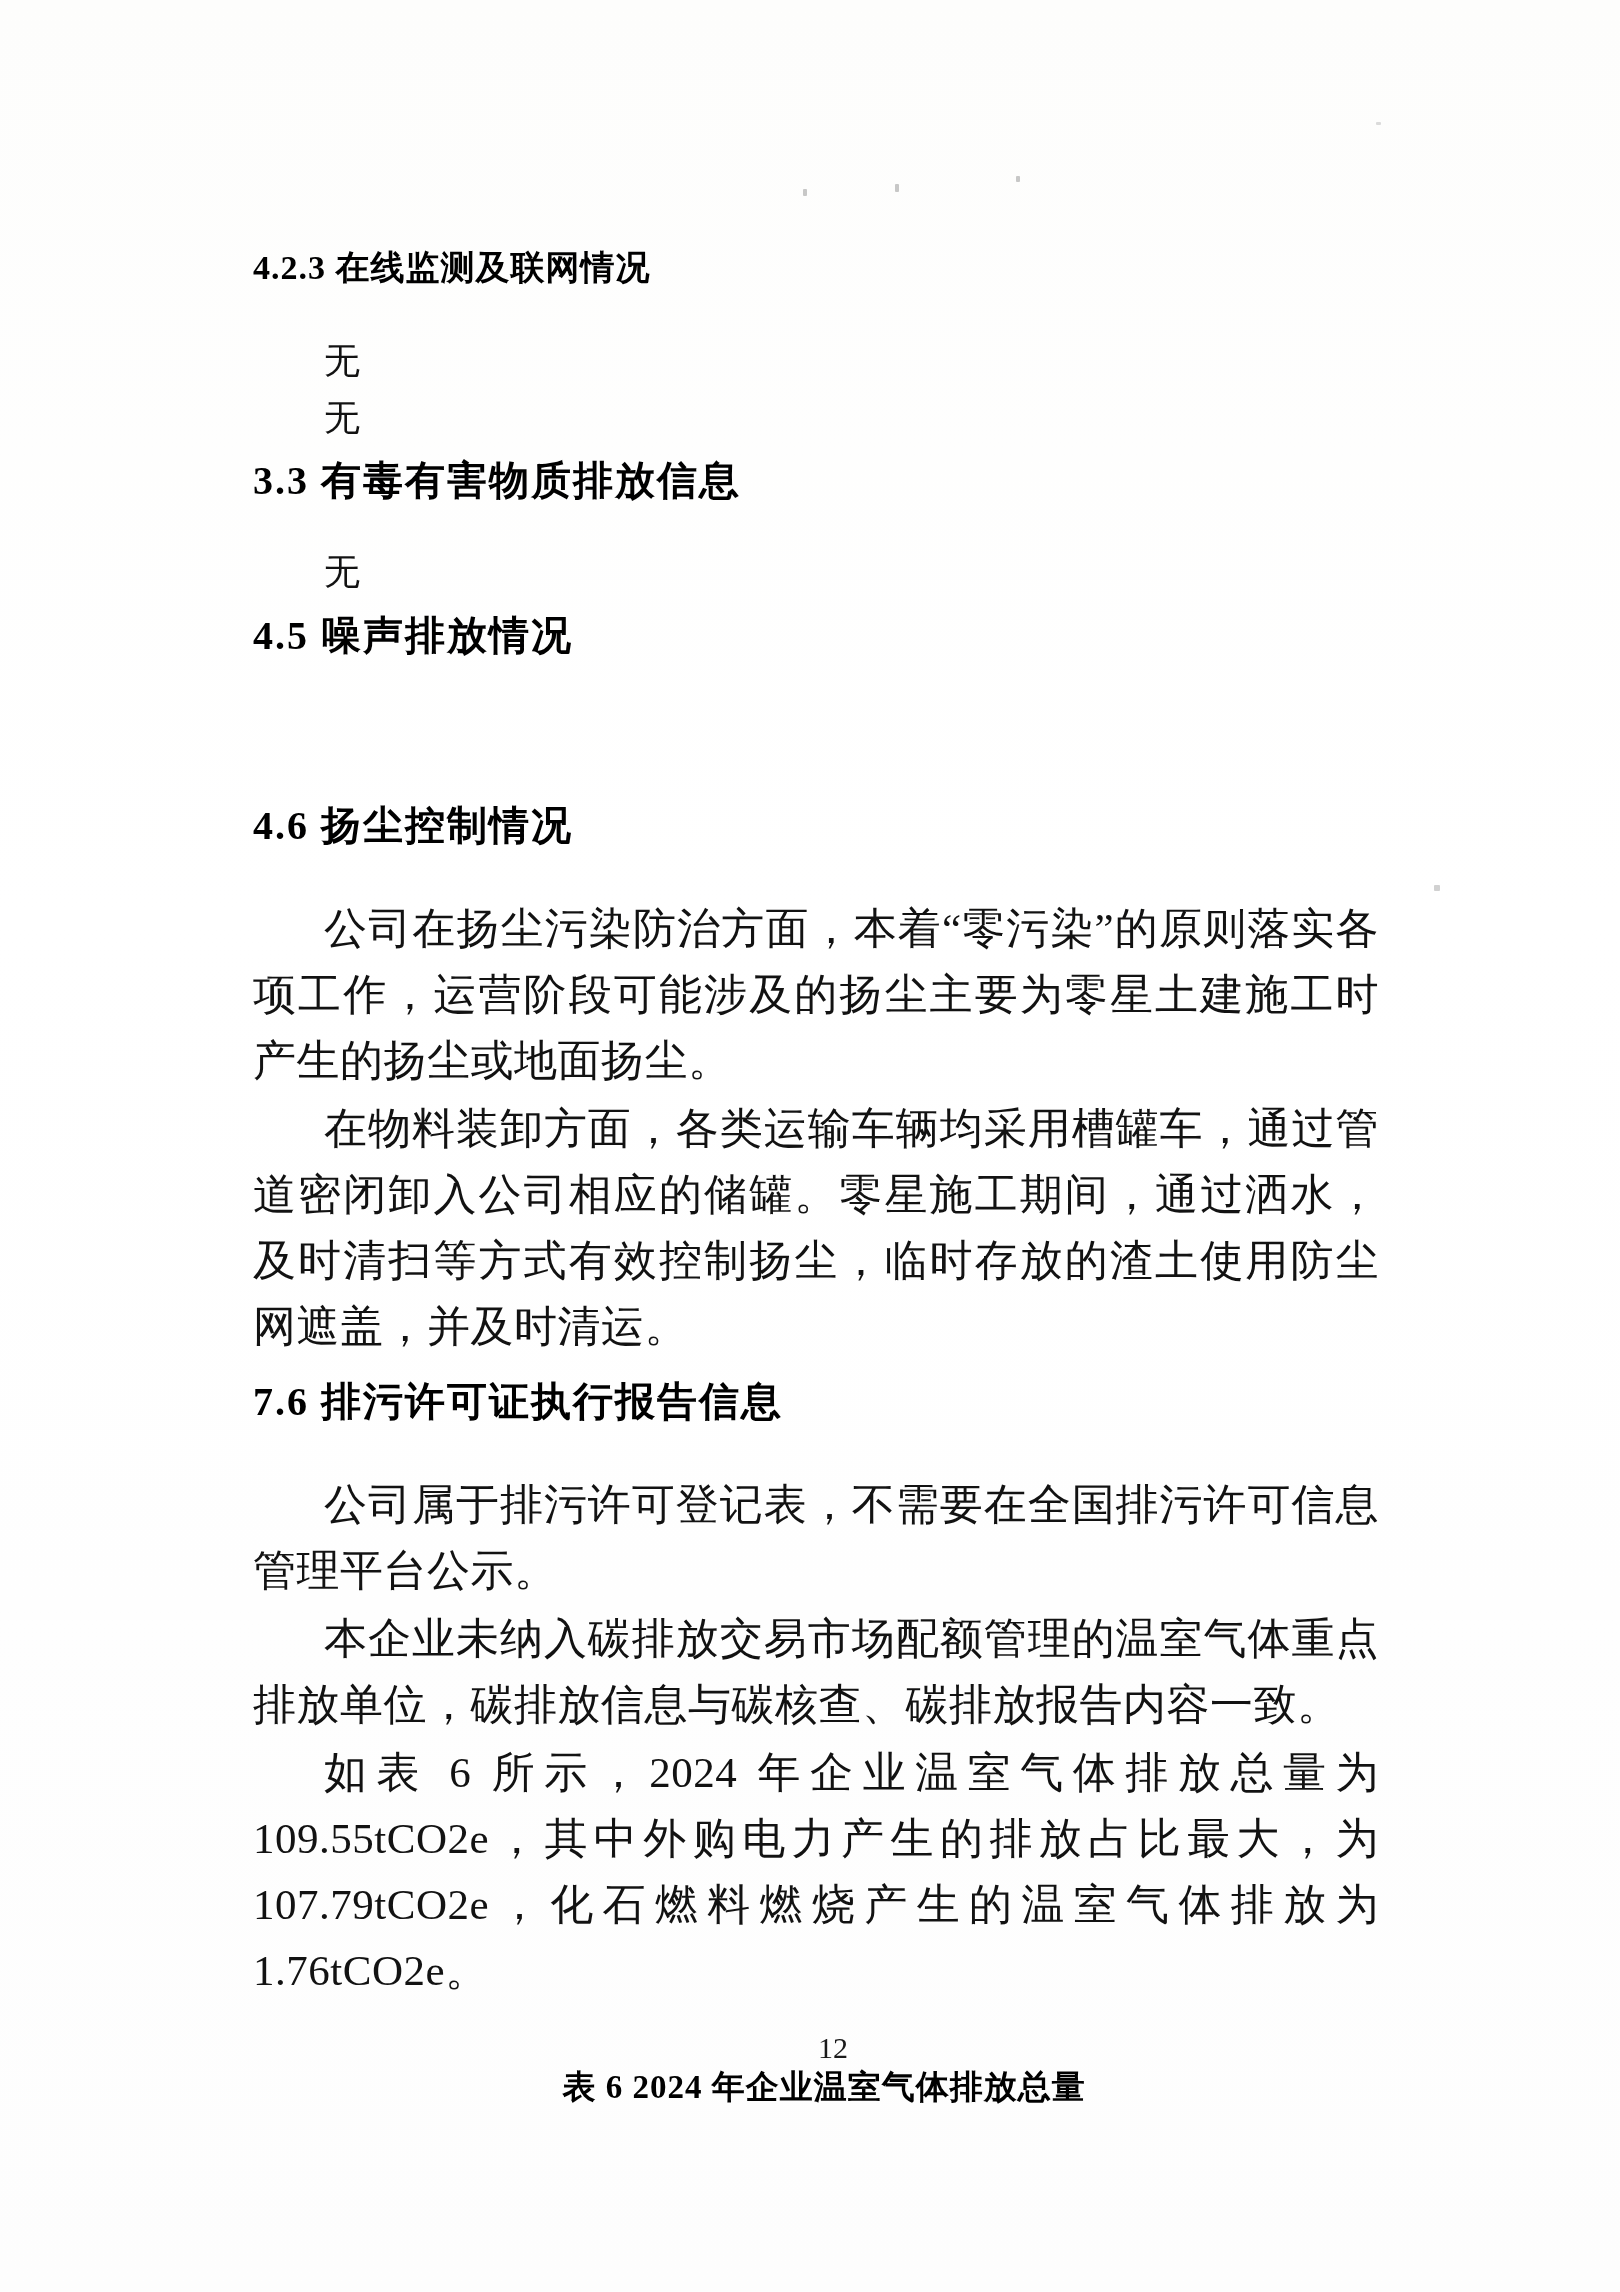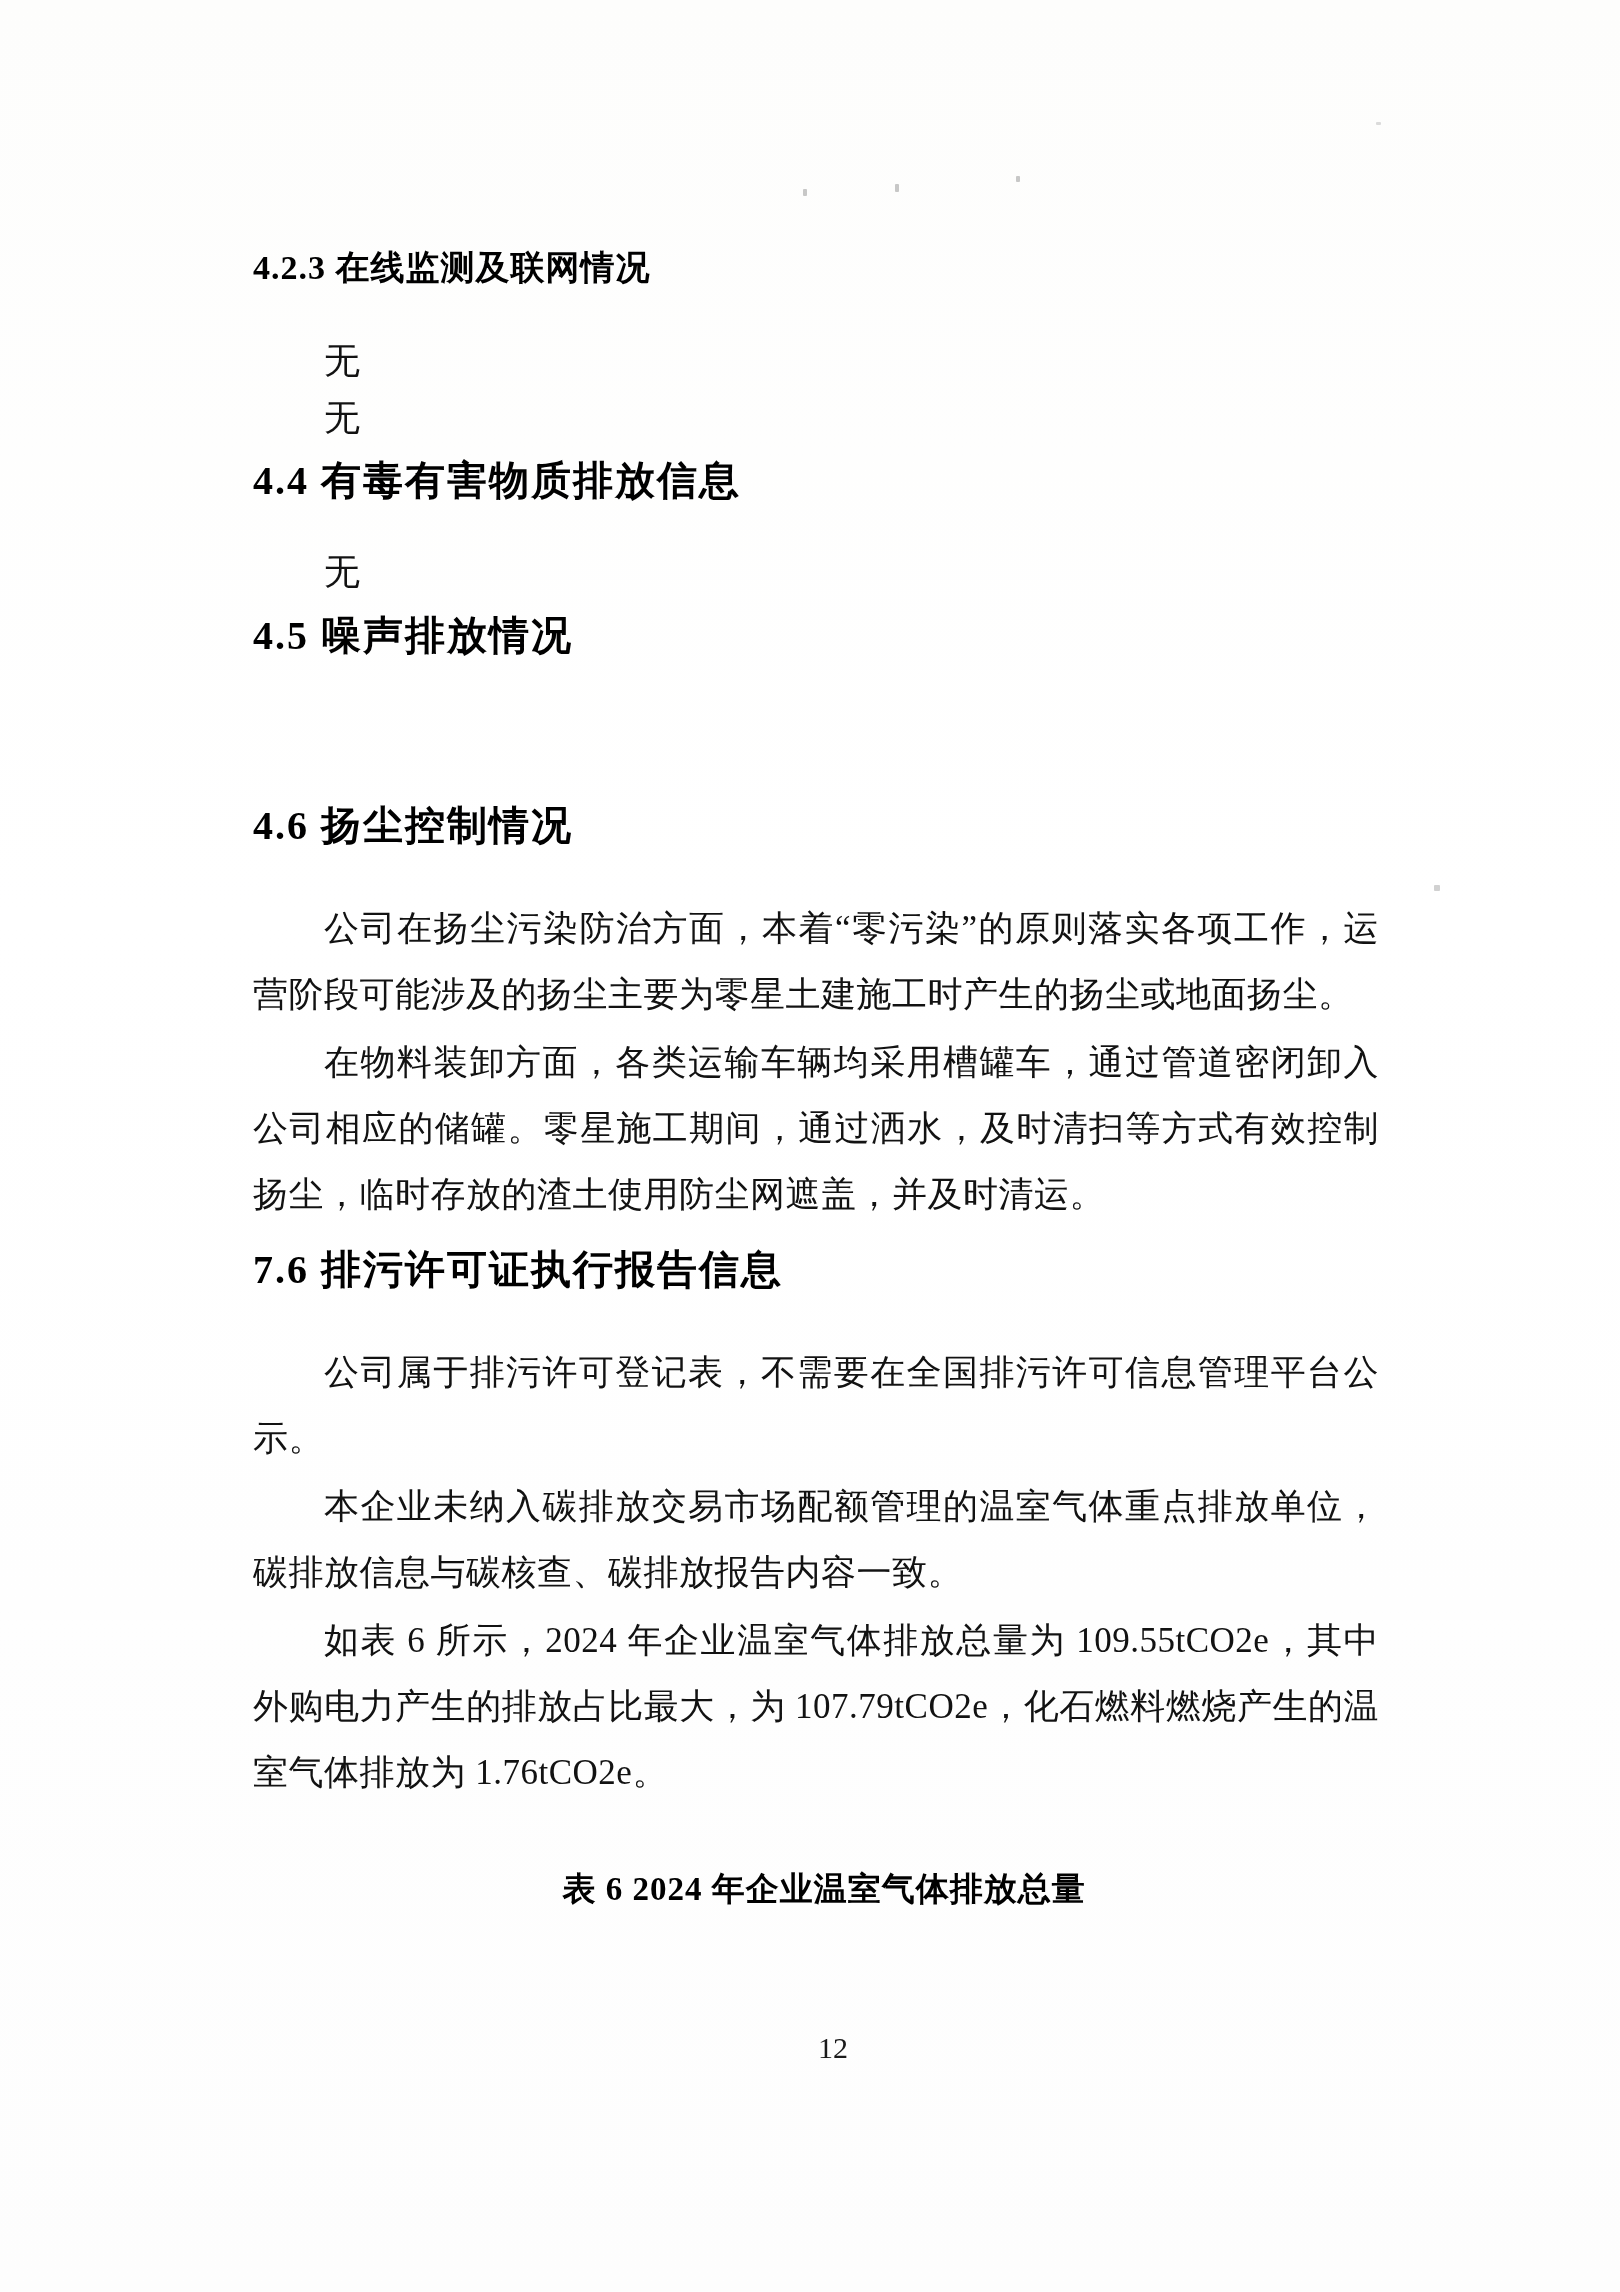--- a/index.html
+++ b/index.html
@@ -40,21 +40,21 @@
     letter-spacing: 2px;
   }
   .heading.level-1 {
     font-size: 46px;
     margin: 57px 0 45px 0;
     padding-left: 23.5px;
     letter-spacing: 2.9px;
   }
 
   p.body-para {
-    font-size: 35px;
+    font-size: 43px;
     line-height: 66px;
     margin: 0 16px 2px 0;
     text-align: justify;
     text-indent: 71px;
     letter-spacing: 0.5px;
     color: #121212;
   }
   p.none-val {
     font-size: 36px;
     line-height: 43px;
@@ -110,21 +110,21 @@
   <div class="content">
     <div>
         <section>
           <div class="heading level-3">4.2.3 在线监测及联网情况</div>
           <p class="body-para none-val">无</p>
         </section>
         <section>
           <p class="body-para none-val">无</p>
         </section>
         <section>
-          <div class="heading level-2">4.4  有毒有害物质排放信息</div>
+          <div class="heading level-2">3.3  有毒有害物质排放信息</div>
           <p class="body-para none-val">无</p>
         </section>
         <section class="empty-section">
           <div class="heading level-2">4.5  噪声排放情况</div>
         </section>
         <section>
           <div class="heading level-2">4.6  扬尘控制情况</div>
           <p class="body-para">公司在扬尘污染防治方面，本着“零污染”的原则落实各项工作，运营阶段可能涉及的扬尘主要为零星土建施工时产生的扬尘或地面扬尘。</p>
           <p class="body-para">在物料装卸方面，各类运输车辆均采用槽罐车，通过管道密闭卸入公司相应的储罐。零星施工期间，通过洒水，及时清扫等方式有效控制扬尘，临时存放的渣土使用防尘网遮盖，并及时清运。</p>
         </section>

